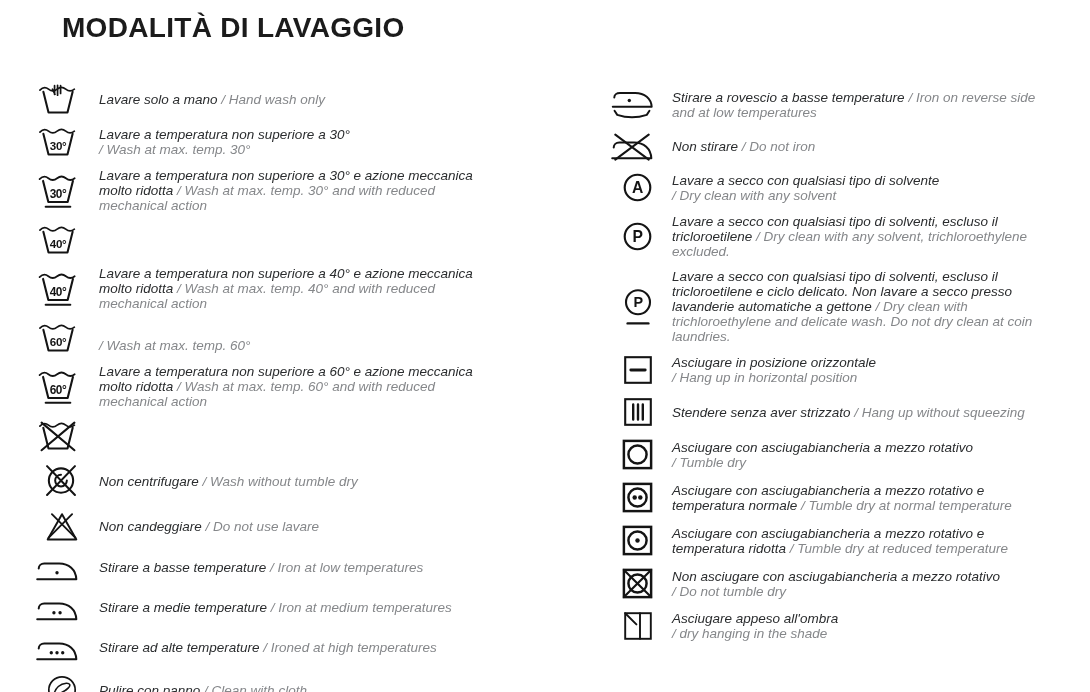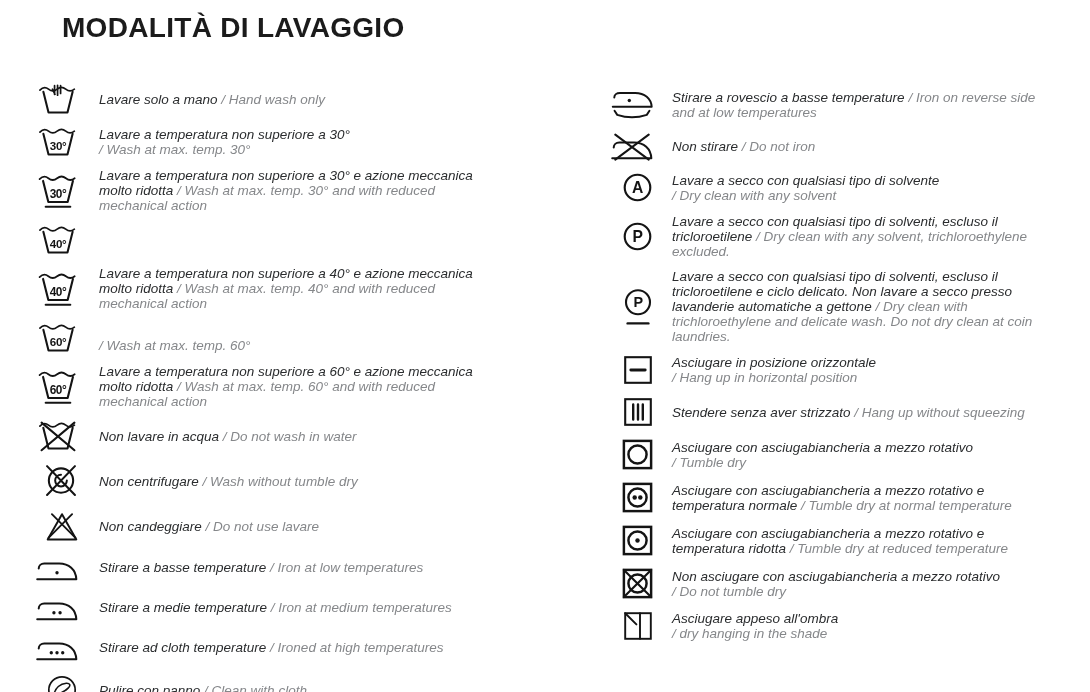--- a/index.html
+++ b/index.html
@@ -133,23 +133,20 @@
   </div>
 
   <div class="row">
     <span class="iconbox">
           <svg width="42" height="32" viewBox="0 0 46 37" fill="none" stroke="#141414" stroke-width="2.2" stroke-linecap="round">
             <path d="M2 7 Q7 2 12 6 T22 6 T32 6 T42 6" stroke-width="2"></path>
             <path d="M6 9 L12 33 H34 L40 9" stroke-width="2.4" stroke-linejoin="round"></path>
             <path d="M4 3 L42 35 M42 3 L4 35" stroke-width="2.4"></path>
           </svg>
         </span>
-    <p class="desc">
-      <span class="it">Non lavare in acqua</span><span class="sep"> </span><span class="en">/ Do not wash in water</span>
-    </p>
   </div>
 
   <div class="row">
     <span class="iconbox">
           <svg width="36" height="36" viewBox="0 0 40 40" fill="none" stroke="#141414" stroke-width="2.2" stroke-linecap="round">
             <circle cx="20" cy="19.5" r="13.5" stroke-width="2.3"></circle>
             <path d="M26.5 19.5 a6.5 6.5 0 1 1 -6.5 -6.5" stroke-width="2.2"></path>
             <path d="M4.5 3.5 L35.5 35.5 M35.5 3.5 L4.5 35.5" stroke-width="2.3"></path>
           </svg>
         </span>
@@ -198,21 +195,21 @@
   <div class="row">
     <span class="iconbox">
           <svg width="44" height="29" viewBox="0 0 48 33" fill="none" stroke="#141414" stroke-width="2.2" stroke-linecap="round">
             <path d="M1.5 30 H46 C45.5 19 37.5 12 26.5 12 H9.5 C5.8 12 3.2 14.3 3.2 17.5" stroke-width="2.3" stroke-linejoin="round"></path>
             <circle cx="17.5" cy="22.5" r="1.9" fill="#141414" stroke="none"></circle>
             <circle cx="24" cy="22.5" r="1.9" fill="#141414" stroke="none"></circle>
             <circle cx="30.5" cy="22.5" r="1.9" fill="#141414" stroke="none"></circle>
           </svg>
         </span>
     <p class="desc">
-      <span class="it">Stirare ad cloth temperature</span><span class="sep"> </span><span class="en">/ Ironed at high temperatures</span>
+      <span class="it">Stirare ad alte temperature</span><span class="sep"> </span><span class="en">/ Ironed at high temperatures</span>
     </p>
   </div>
 
   <div class="row">
     <span class="iconbox">
           <svg width="34" height="34" viewBox="0 0 40 40" fill="none" stroke="#141414" stroke-width="2.2" stroke-linecap="round">
             <circle cx="20" cy="20" r="15.5" stroke-width="2"></circle>
             <path d="M10.5 25.5 C12 17.5 18 12.5 25 12 C29.5 11.8 30.5 14.5 27.5 17.5 C23.5 21.5 16 25.5 10.5 25.5 Z" stroke-width="1.8" stroke-linejoin="round"></path>
             <path d="M12 27.5 L9.5 30.5 M15.5 28 L14 31 M19 27.5 L18.5 30.5" stroke-width="1.6"></path>
           </svg>

